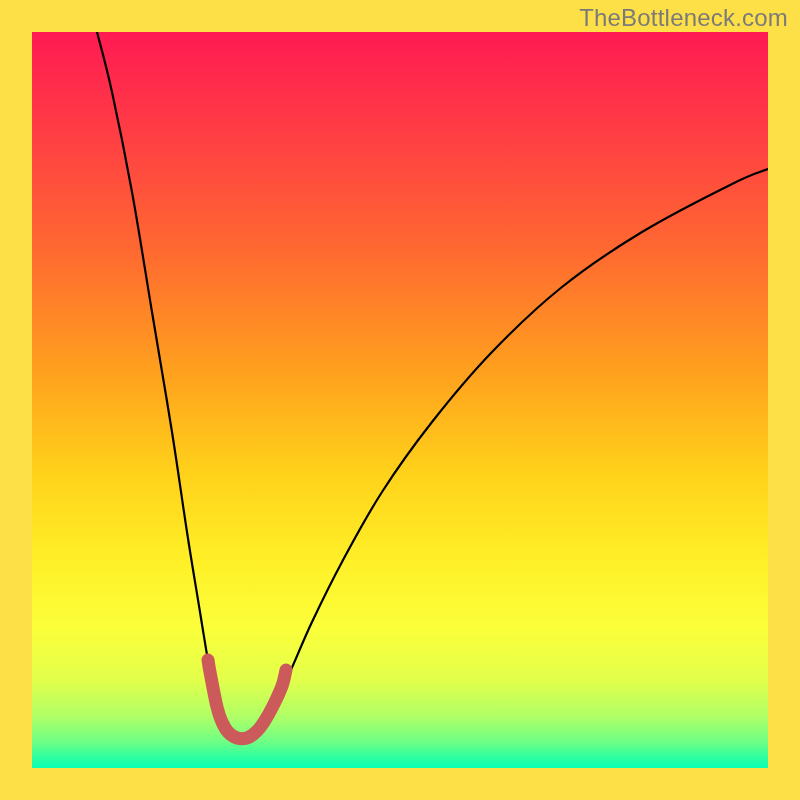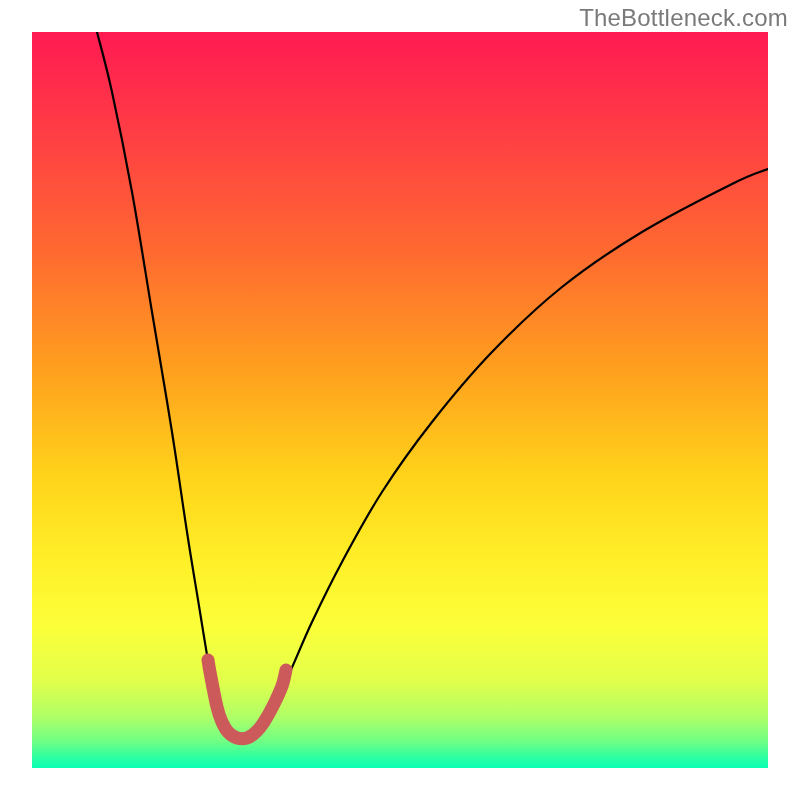--- a/index.html
+++ b/index.html
@@ -9,21 +9,21 @@
     height: 800px;
     background: #000;
     overflow: hidden;
   }
   .frame {
     position: absolute;
     left: 0;
     top: 0;
     width: 800px;
     height: 800px;
-    background: #ffffff;
+    background: #fde047;
   }
   .plot {
     position: absolute;
     left: 32px;
     top: 32px;
     width: 736px;
     height: 736px;
     overflow: hidden;
   }
   .gradient {

